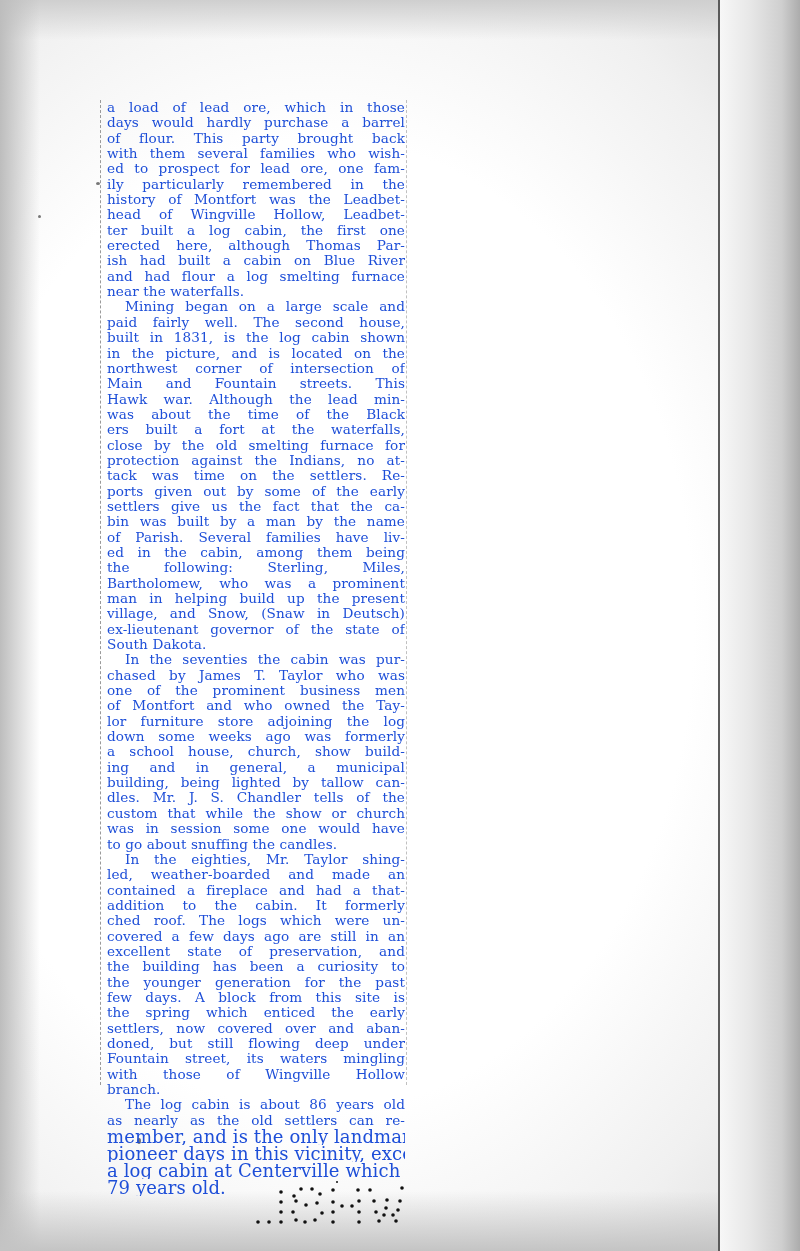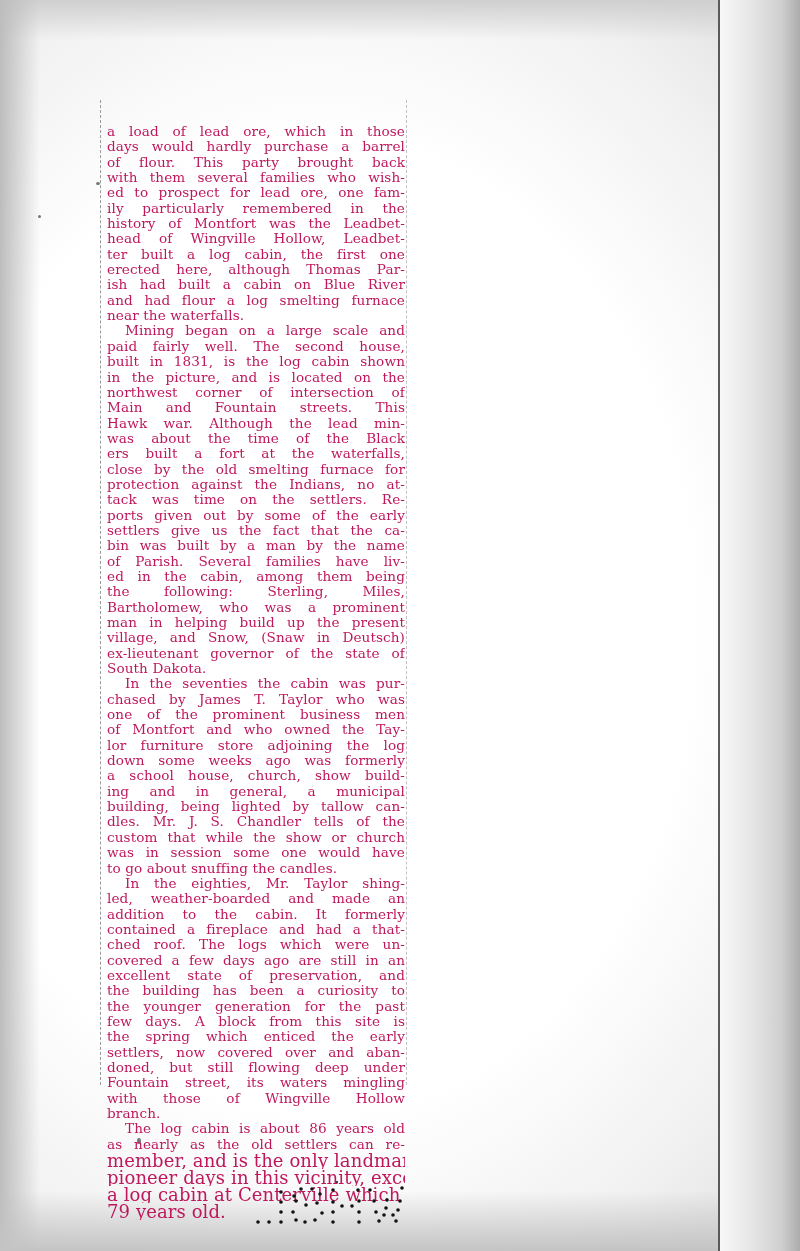--- a/index.html
+++ b/index.html
@@ -32,23 +32,22 @@
     border-left:2px solid #5a5a5a;
   }
   
   .clipping {
     position:absolute; left:100px; top:100px; width:305px; height:985px;
     border-left:1px dashed #9a9a9a;
     border-right:1px dashed #c0c0c0;
   }
   .col-text {
     position:absolute; left:6px; top:0; width:298px;
-    font-size:13.6px; line-height:15.35px; color:#be185d;
+    font-size:13.6px; line-height:15.35px; color:#1d4ed8;
     letter-spacing:0.1px;
-    margin-top:24px;
   }
   .ln {
     display:block; white-space:nowrap; text-align:justify; text-align-last:justify;
     height:15.35px; overflow:hidden;
   }
   .ln.last { text-align-last:left; }
   .ln.indent { padding-left:18px; }
   .ln.bigger { font-size:18px; line-height:17px; height:17px; }
   .dots-mark {
     position:absolute; left:255px; top:1165px; width:160px; height:60px;
@@ -121,22 +120,22 @@
         <span class="ln">ing and in general, a municipal</span>
         <span class="ln">building, being lighted by tallow can-</span>
         <span class="ln">dles.  Mr. J. S. Chandler tells of the</span>
         <span class="ln">custom that while the show or church</span>
         <span class="ln">was in session some one would have</span>
         <span class="ln last">to go about snuffing the candles.</span>
       </div>
       <div>
         <span class="ln indent">In the eighties, Mr. Taylor shing-</span>
         <span class="ln">led, weather-boarded and made an</span>
+        <span class="ln">contained a fireplace and had a that-</span>
         <span class="ln">addition to the cabin.  It formerly</span>
-        <span class="ln">contained a fireplace and had a that-</span>
         <span class="ln">ched roof.  The logs which were un-</span>
         <span class="ln">covered a few days ago are still in an</span>
         <span class="ln">excellent state of preservation, and</span>
         <span class="ln">the building has been a curiosity to</span>
         <span class="ln">the younger generation for the past</span>
         <span class="ln">few days.  A block from this site is</span>
         <span class="ln">the spring which enticed the early</span>
         <span class="ln">settlers, now covered over and aban-</span>
         <span class="ln">doned, but still flowing deep under</span>
         <span class="ln">Fountain street, its waters mingling</span>

